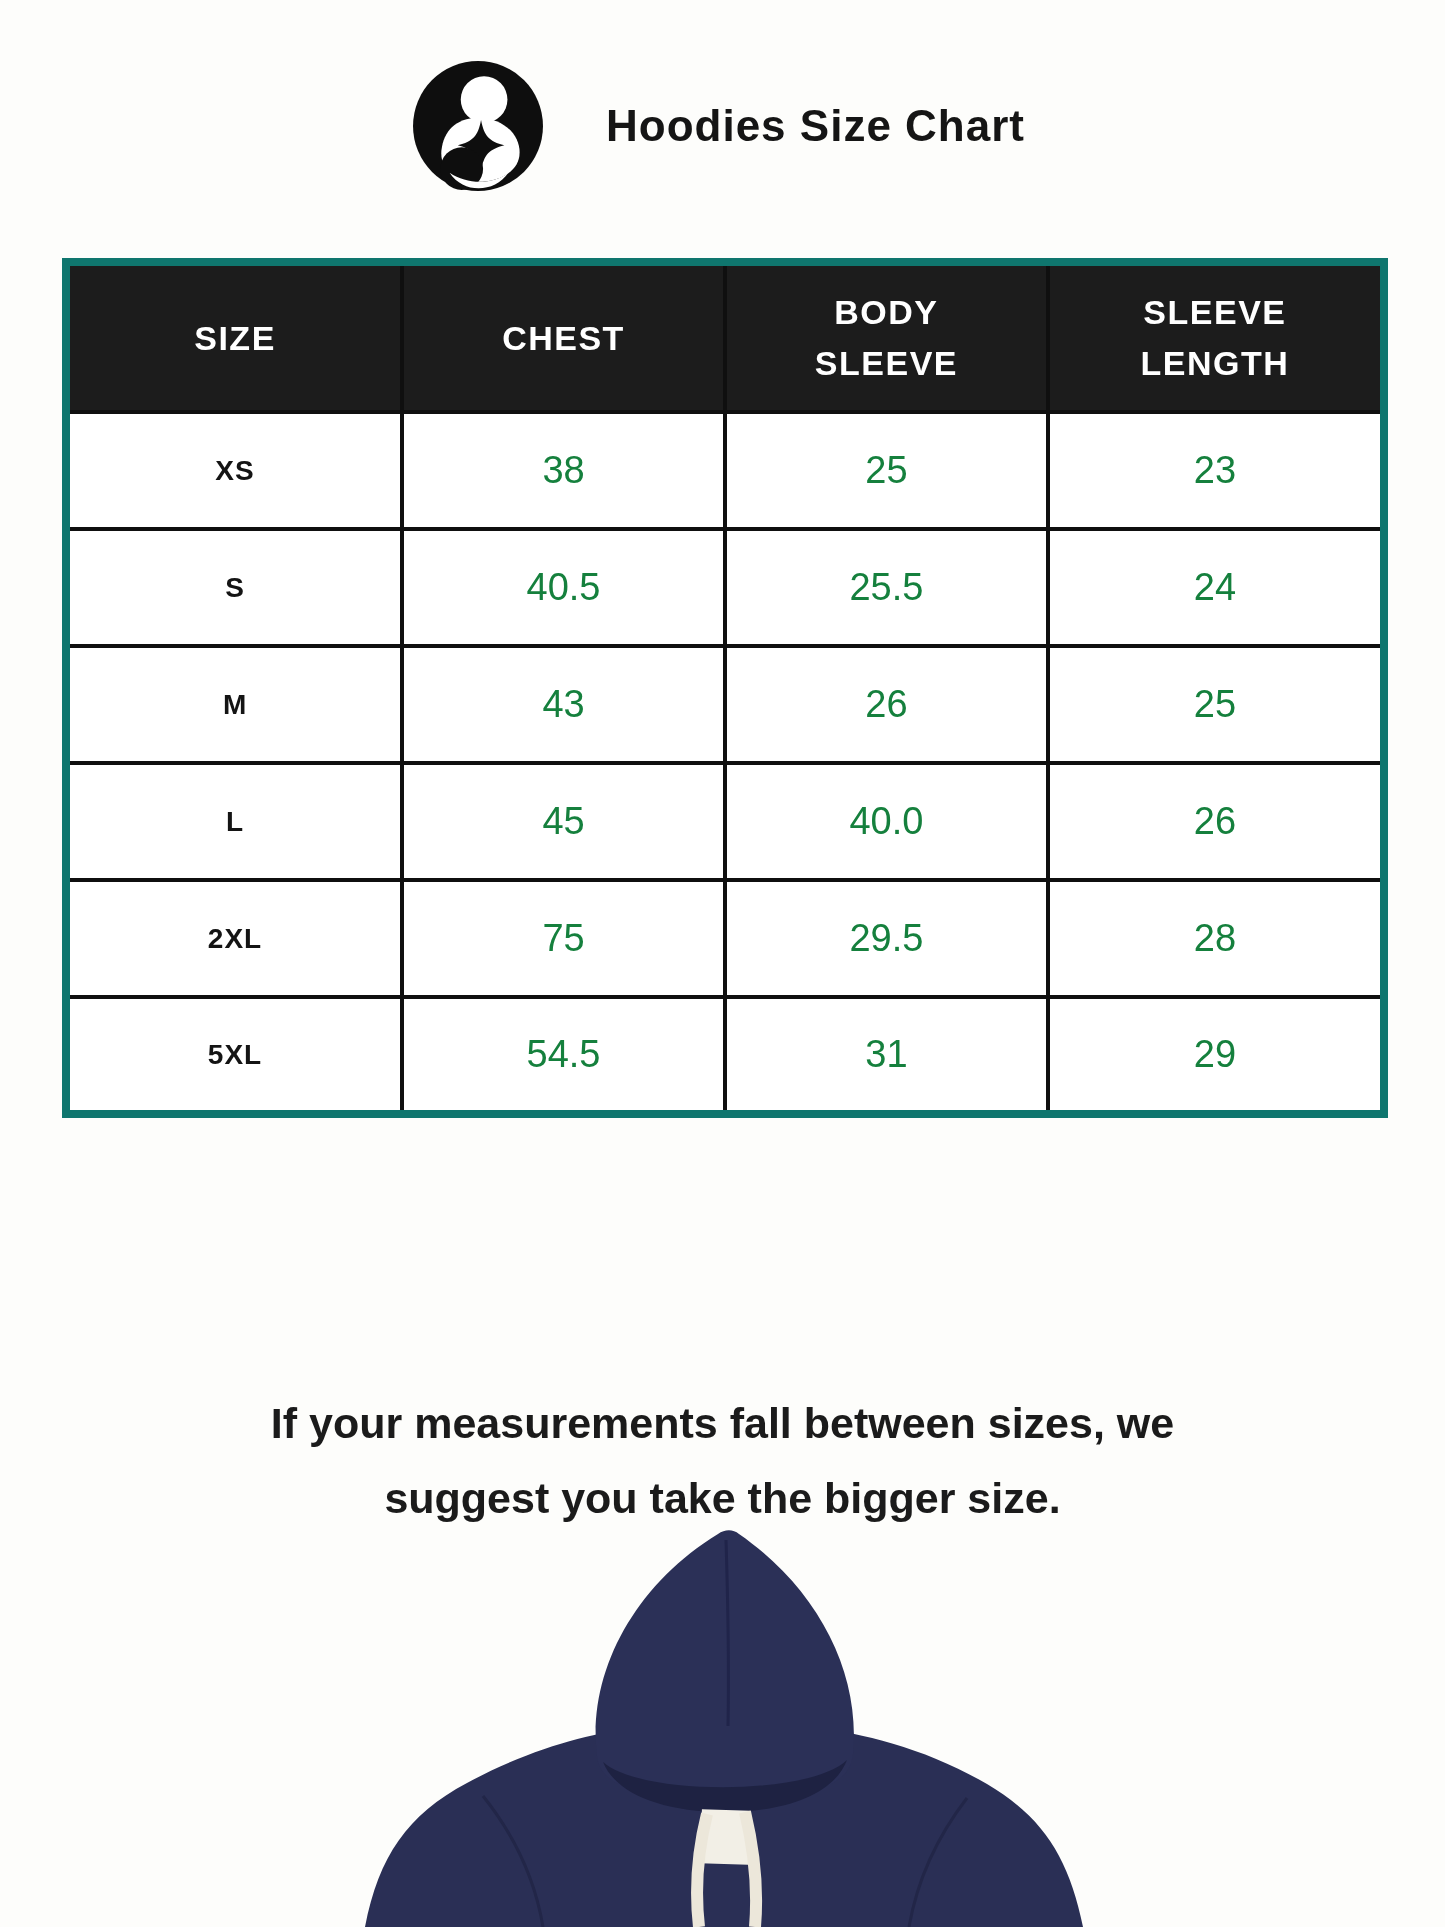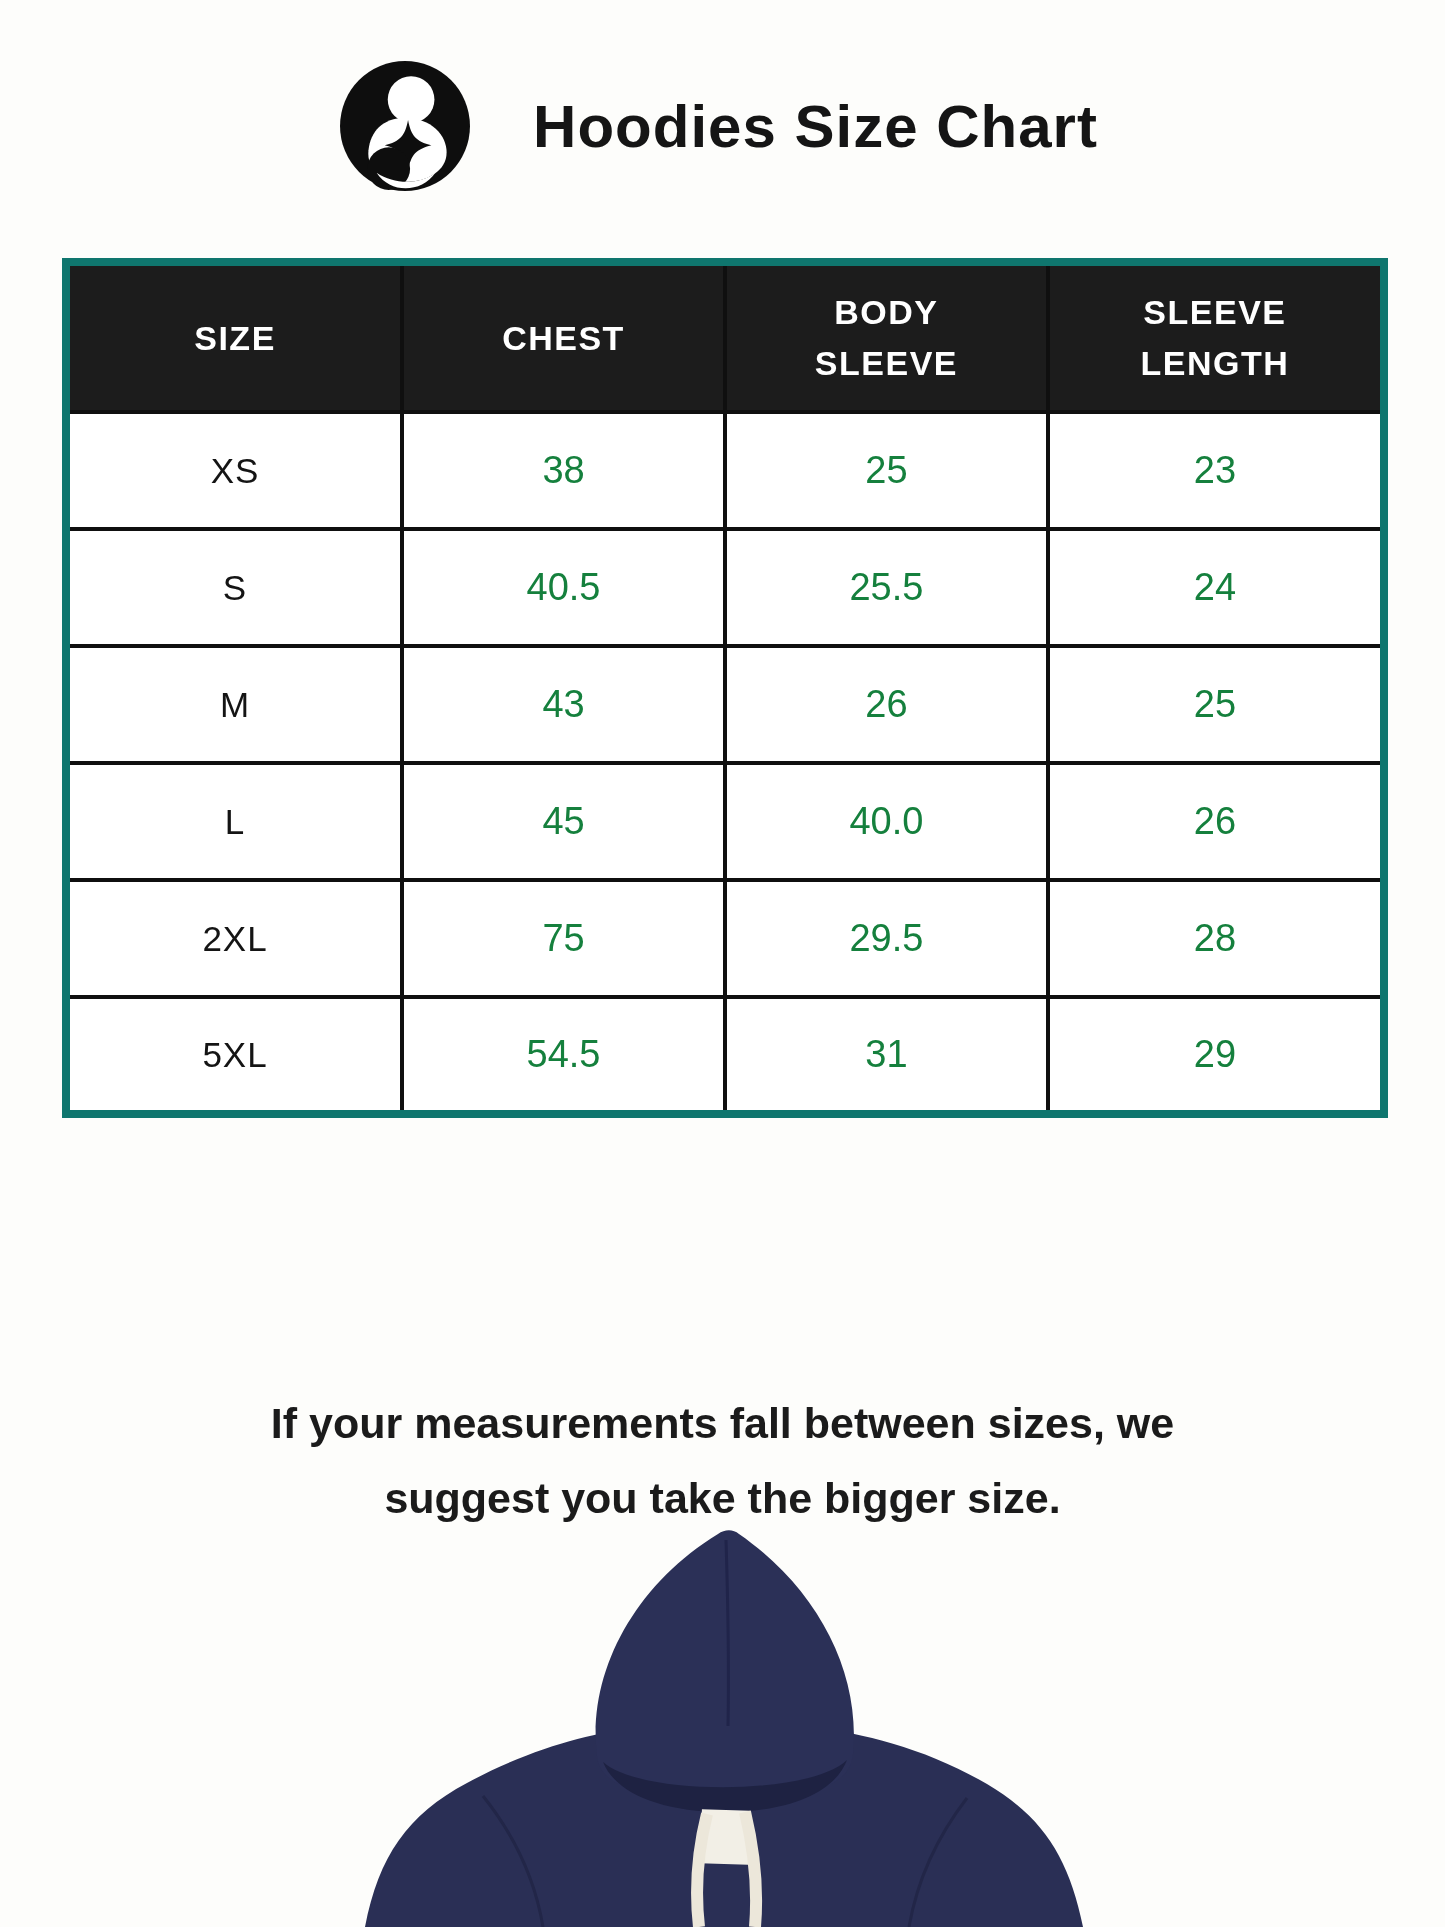--- a/index.html
+++ b/index.html
@@ -21,21 +21,21 @@
     height: 140px;
     display: flex;
     align-items: center;
     justify-content: center;
     gap: 52px;
   }
   .logo { width: 134px; height: 134px; display: block; }
   .logo svg { width: 100%; height: 100%; display: block; }
   .title {
     margin: 9px;
-    font-size: 60px;
+    font-size: 44px;
     font-weight: 700;
     color: #151515;
     letter-spacing: 1px;
     white-space: nowrap;
   }
 
   
   .size-table {
     position: absolute;
     top: 258px;
@@ -62,22 +62,22 @@
     letter-spacing: 1.5px;
     line-height: 1.5;
     white-space: pre-line;
   }
   .size-table td {
     font-size: 38px;
     font-weight: 400;
     color: #15803d;
   }
   .size-table td.size-cell {
-    font-size: 35px;
-    font-weight: 400;
+    font-size: 28px;
+    font-weight: 700;
     color: #141414;
     letter-spacing: 1px;
   }
 
   
   .note {
     position: absolute;
     top: 1386px;
     left: 0;
     width: 100%;

